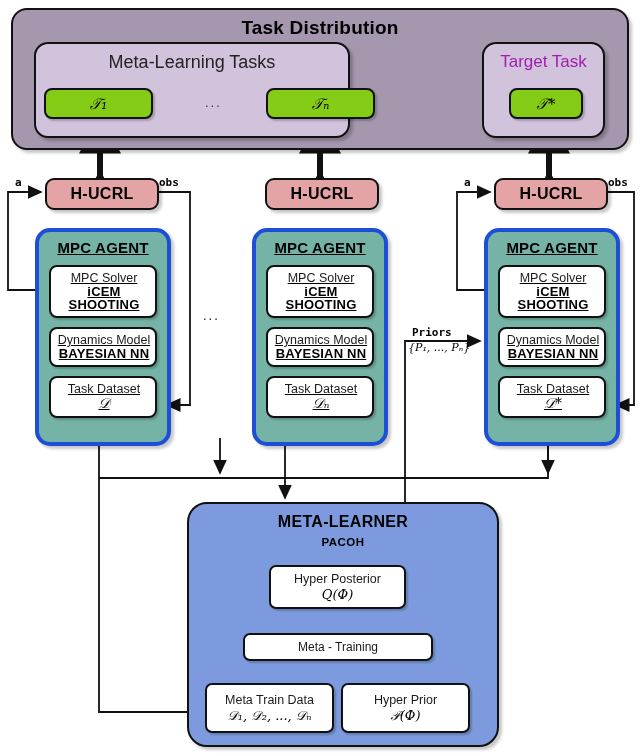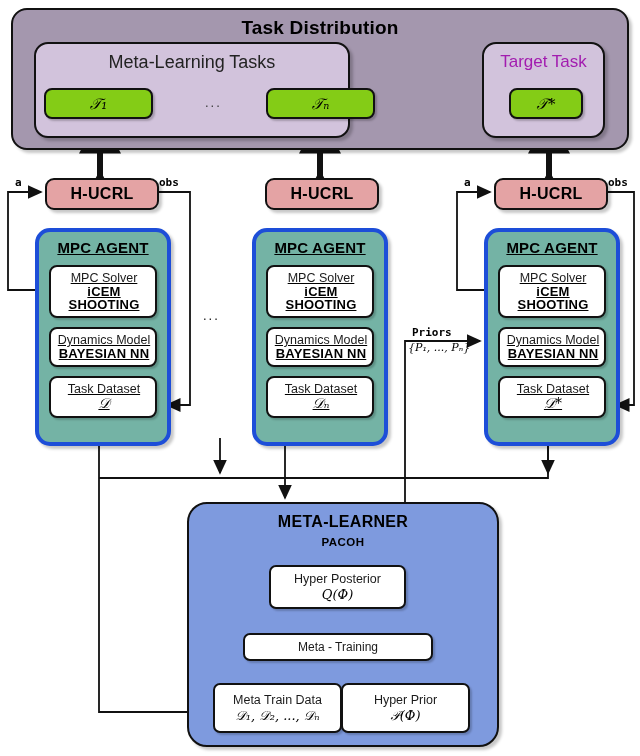--- a/index.html
+++ b/index.html
@@ -72,21 +72,21 @@
   #meta-learner .ml-title{font-size:16px;font-weight:bold;margin-top:9px;letter-spacing:.3px;}
   #meta-learner .ml-sub{font-size:11.5px;font-weight:bold;margin-top:5px;letter-spacing:.5px;}
   .mlcard{position:absolute;background:#fff;border:2px solid #111;border-radius:7px;
           display:flex;flex-direction:column;align-items:center;justify-content:center;
           box-shadow:2px 2px 2px rgba(0,0,0,0.2);}
   .mlcard .t1{font-size:12.5px;line-height:15px;color:#1a1a1a;}
   .mlcard .t2{font-size:13px;line-height:15px;}
   #mc-hyperpost{left:269px;top:565px;width:133px;height:40px;}
   #mc-metatrain{left:243px;top:633px;width:186px;height:24px;}
   #mc-metatrain .t1{font-size:12px;}
-  #mc-traindata{left:213px;top:683px;width:125px;height:46px;}
+  #mc-traindata{left:205px;top:683px;width:125px;height:46px;}
   #mc-hyperprior{left:341px;top:683px;width:125px;height:46px;}
 </style>
 </head>
 <body>
 
 <div id="stage">
 
   <svg id="wires" viewBox="0 0 640 756">
     <defs>
       <marker id="ah" markerWidth="9" markerHeight="9" refX="7.5" refY="4.5" orient="auto">

